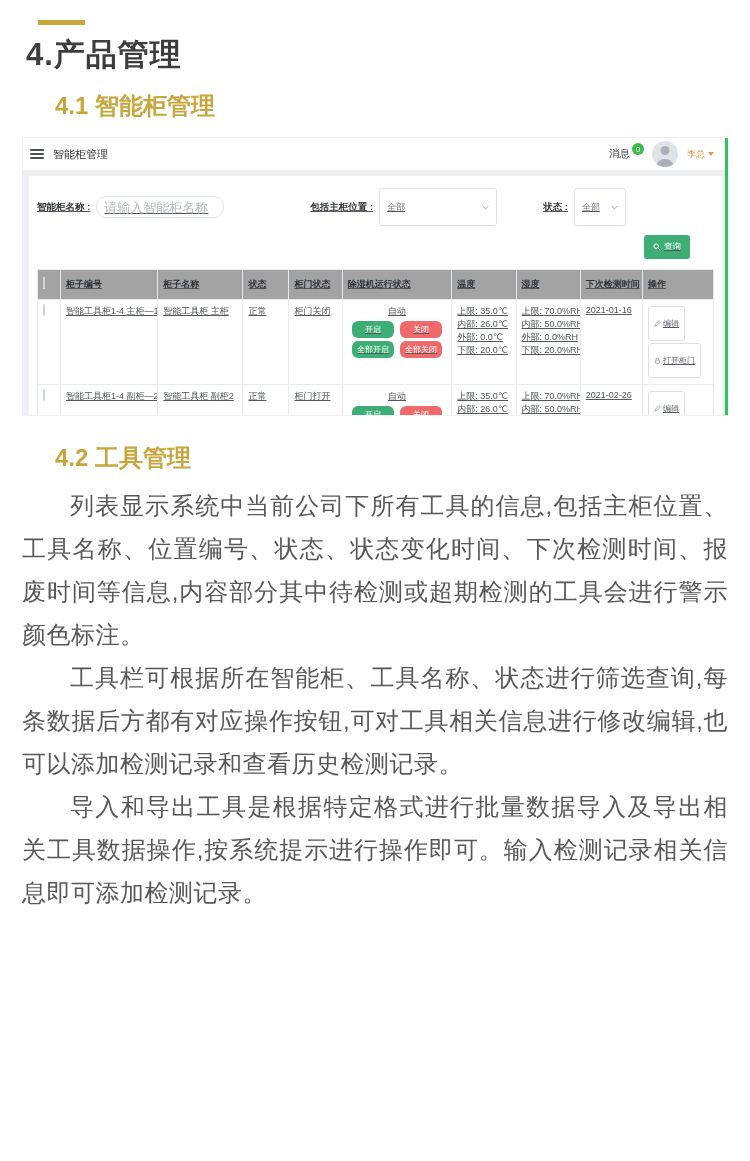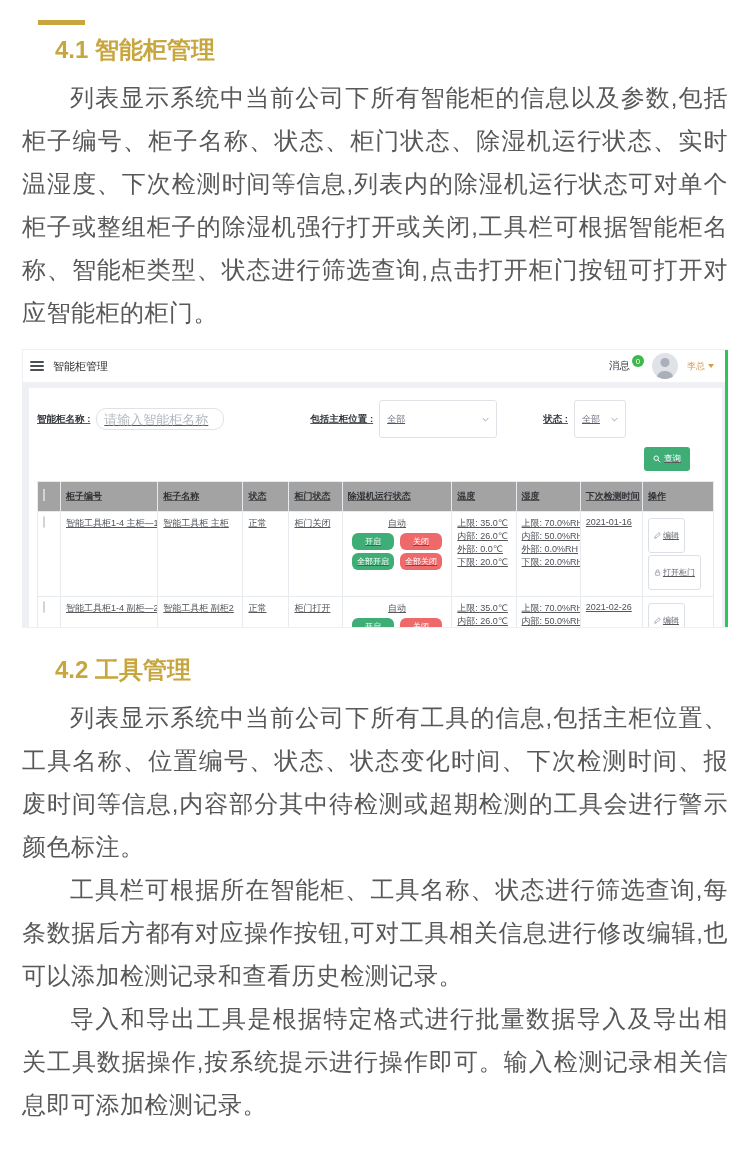--- a/index.html
+++ b/index.html
@@ -97,23 +97,23 @@
   }
   .op-btn svg{width:7px;height:7px;}
   td.c-op .stack{display:flex;flex-direction:column;align-items:flex-start;}
 </style>
 </head>
 <body>
 
 <div class="page">
 
   <div class="accent-bar"></div>
+  <h1 class="doc-title">4.产品管理</h1>
 
   <h2 class="sec-title">4.1 智能柜管理</h2>
-  <p class="doc-p">列表显示系统中当前公司下所有智能柜的信息以及参数,包括柜子编号、柜子名称、状态、柜门状态、除湿机运行状态、实时温湿度、下次检测时间等信息,列表内的除湿机运行状态可对单个柜子或整组柜子的除湿机强行打开或关闭,工具栏可根据智能柜名称、智能柜类型、状态进行筛选查询,点击打开柜门按钮可打开对应智能柜的柜门。</p>
 
   <div class="app">
     <div class="app-header">
       <span class="hamburger">
           <i></i>
           <i></i>
           <i></i>
         </span>
       <span class="app-title">智能柜管理</span>
       <div class="header-right">

